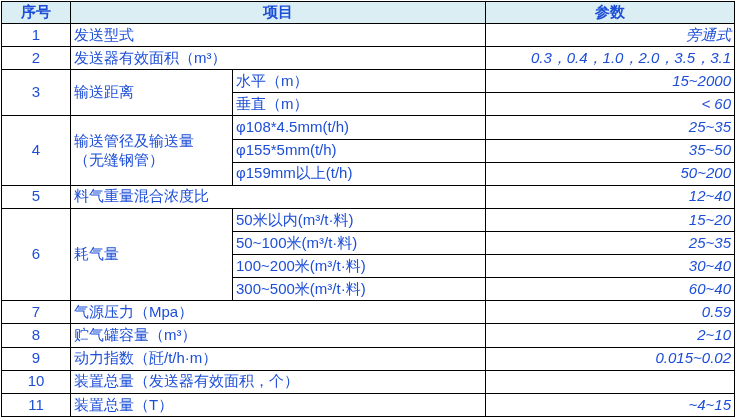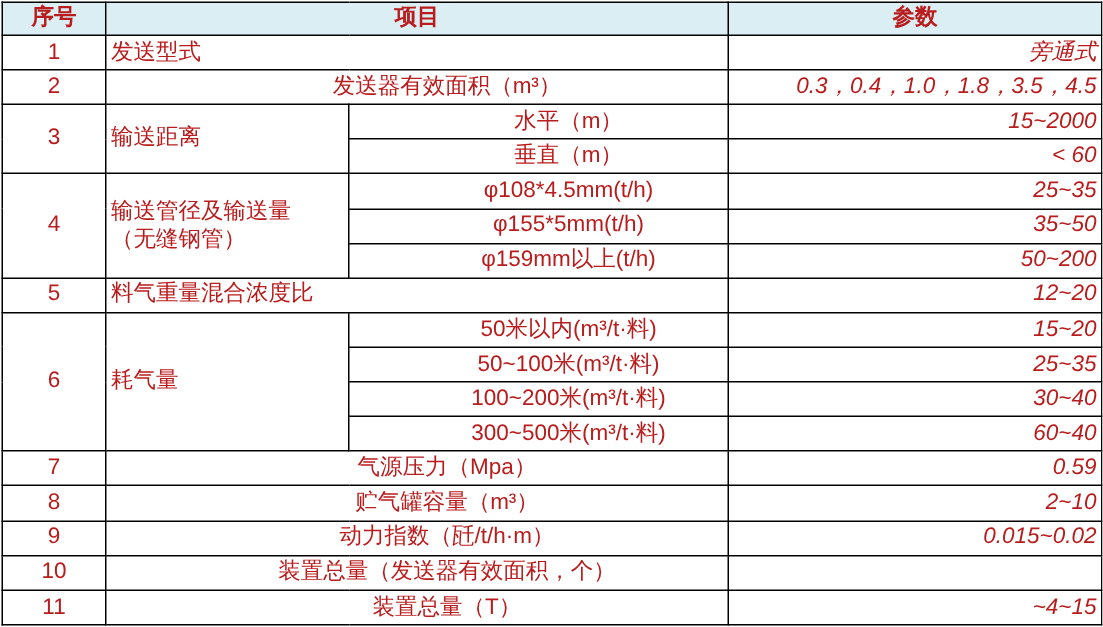--- a/index.html
+++ b/index.html
@@ -14,40 +14,39 @@
     border-collapse: collapse;
     table-layout: fixed;
     width: 733px;
     height: 416px;
     margin: 1px 0 0 1px;
   }
   #spec-table td {
     border: 1px solid #000000;
     font-size: 15px;
     line-height: 1.25;
-    color: #b91c1c;
+    color: #1d4ed8;
     padding: 0 3px;
     overflow: hidden;
     white-space: nowrap;
     vertical-align: middle;
   }
   tr.header-row td {
     background: #DAEEF3;
     font-weight: bold;
     text-align: center;
     height: 21px;
   }
   td.cell-no { text-align: center; }
   td.cell-param { text-align: right; font-style: italic; }
   .pair {
     display: flex;
-    justify-content: center;
+    justify-content: flex-start;
     align-items: center;
     width: 100%;
-    margin-left: 20px;
   }
   .pair .iname { text-align: left; }
   .pair .iunit { text-align: right; }
   td.two-line { white-space: normal; line-height: 1.4; margin-left: 13px; }
 </style>
 </head>
 <body>
 
 <table id="spec-table">
   <colgroup>
@@ -71,21 +70,21 @@
   </tr>
 
   <tr>
     <td class="cell-no">2</td>
     <td colspan="2">
       <div class="pair">
         <span class="iname">发送器有效面积</span>
         <span class="iunit">（m³）</span>
       </div>
     </td>
-    <td class="cell-param">0.3，0.4，1.0，1.8，3.5，4.5</td>
+    <td class="cell-param">0.3，0.4，1.0，2.0，3.5，3.1</td>
   </tr>
 
   <tr>
     <td class="cell-no" rowspan="2">3</td>
     <td rowspan="2">输送距离</td>
     <td>
       <div class="pair">
         <span class="iname">水平</span>
         <span class="iunit">（m）</span>
       </div>
@@ -131,21 +130,21 @@
         <span class="iname">φ159mm以上</span>
         <span class="iunit">(t/h)</span>
       </div>
     </td>
     <td class="cell-param">50~200</td>
   </tr>
 
   <tr>
     <td class="cell-no">5</td>
     <td colspan="2">料气重量混合浓度比</td>
-    <td class="cell-param">12~20</td>
+    <td class="cell-param">12~40</td>
   </tr>
 
   <tr>
     <td class="cell-no" rowspan="4">6</td>
     <td rowspan="4">耗气量</td>
     <td>
       <div class="pair">
         <span class="iname">50米以内</span>
         <span class="iunit">(m³/t·料)</span>
       </div>

